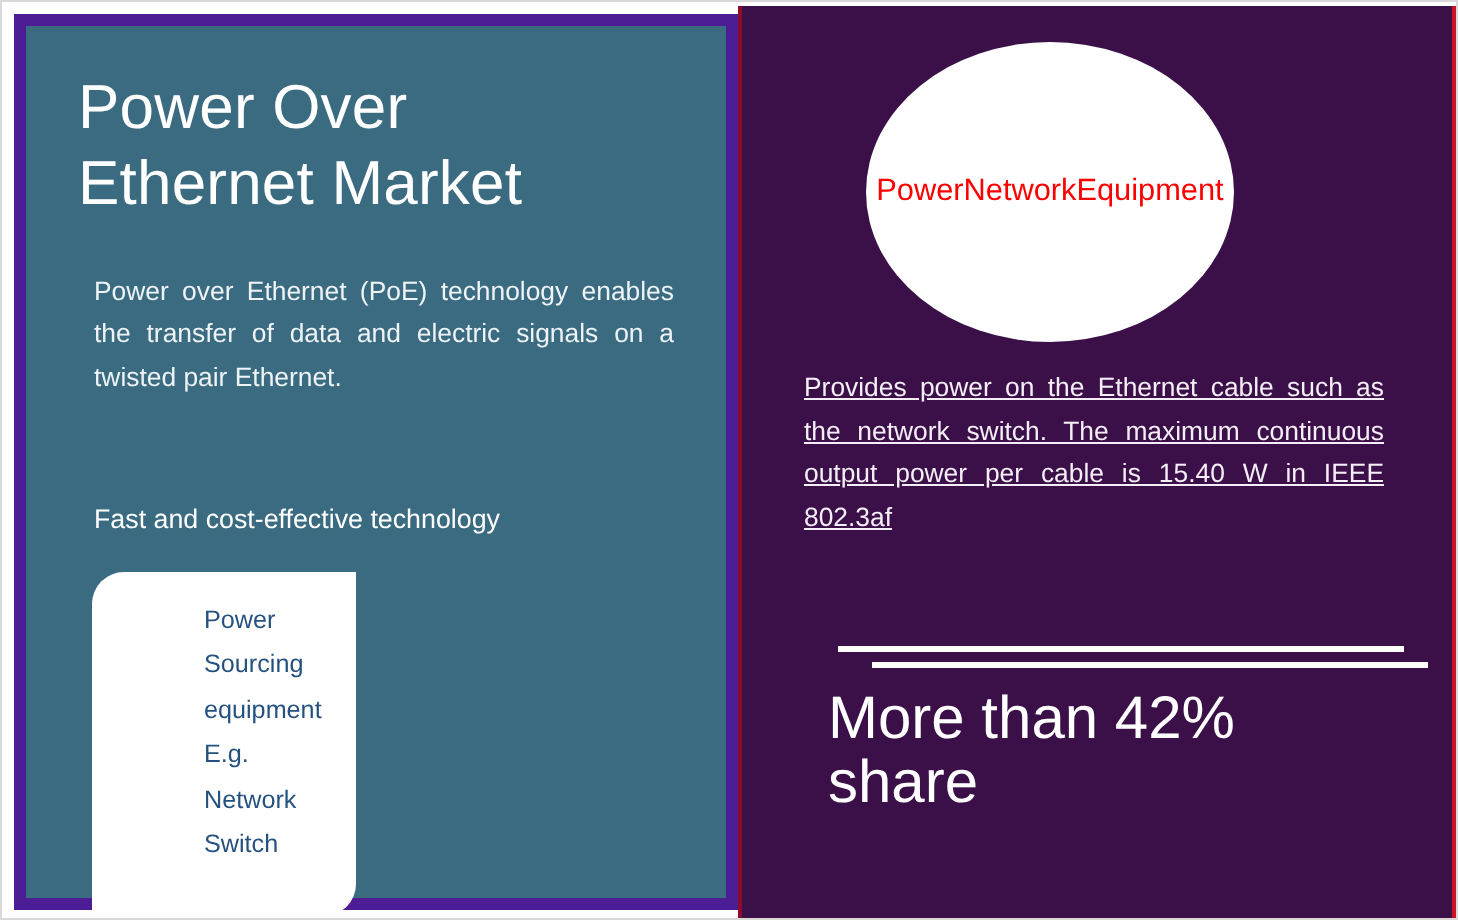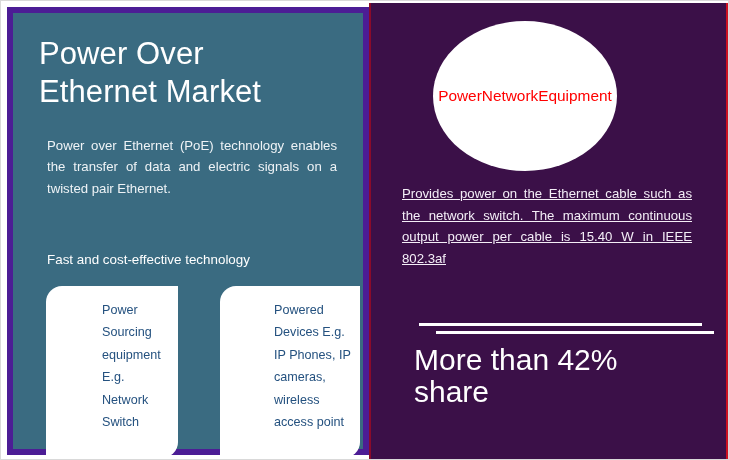--- a/index.html
+++ b/index.html
@@ -155,23 +155,20 @@
 Ethernet Market</div>
 
     <div id="tagline">Fast and cost-effective technology</div>
 
     <div id="intro-paragraph">Power over Ethernet (PoE) technology enables the transfer of data and electric signals on a twisted pair Ethernet.</div>
 
     <div class="card" id="card-pse">
       <div class="card-text">Power Sourcing equipment E.g. Network Switch</div>
     </div>
 
-    <div class="card" id="card-pd">
-      <div class="card-text">Powered Devices E.g. IP Phones, IP cameras, wireless access point</div>
-    </div>
 
   </div>
 
   <div id="panel-divider"></div>
 
   <div id="right-panel">
 
     <div id="pse-oval">
       <div class="oval-line">Power</div>
       <div class="oval-line">Network</div>

